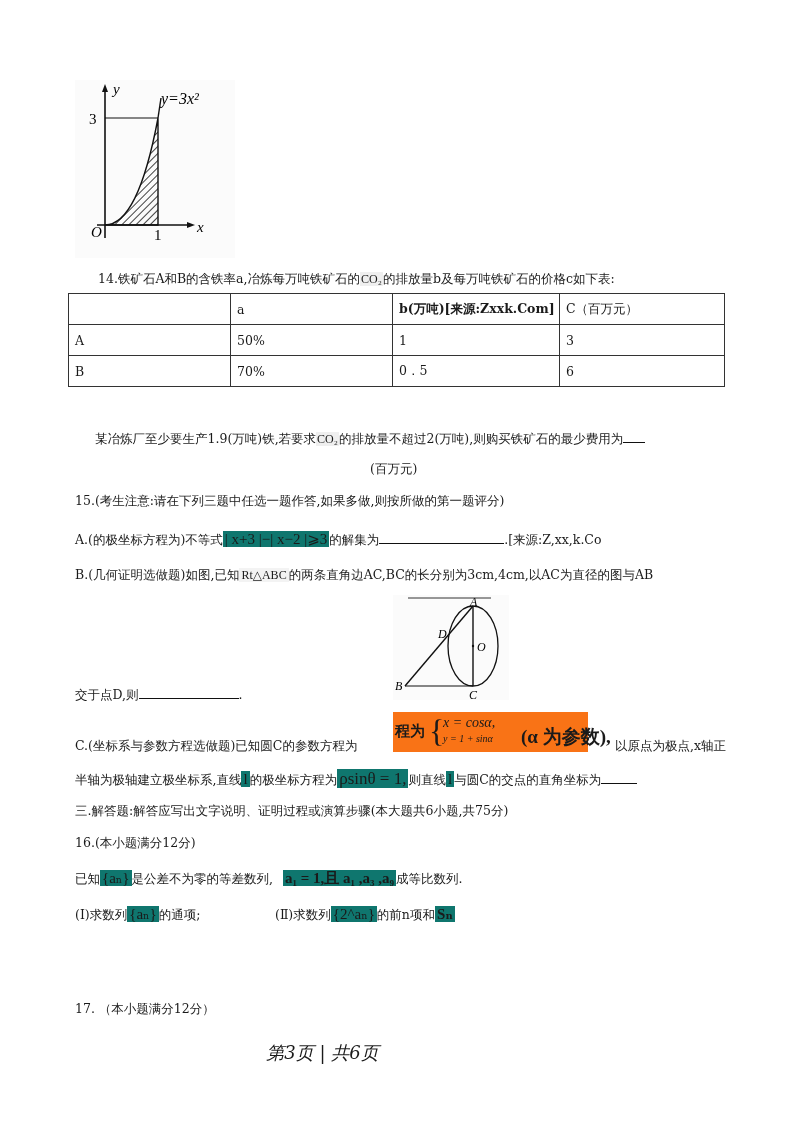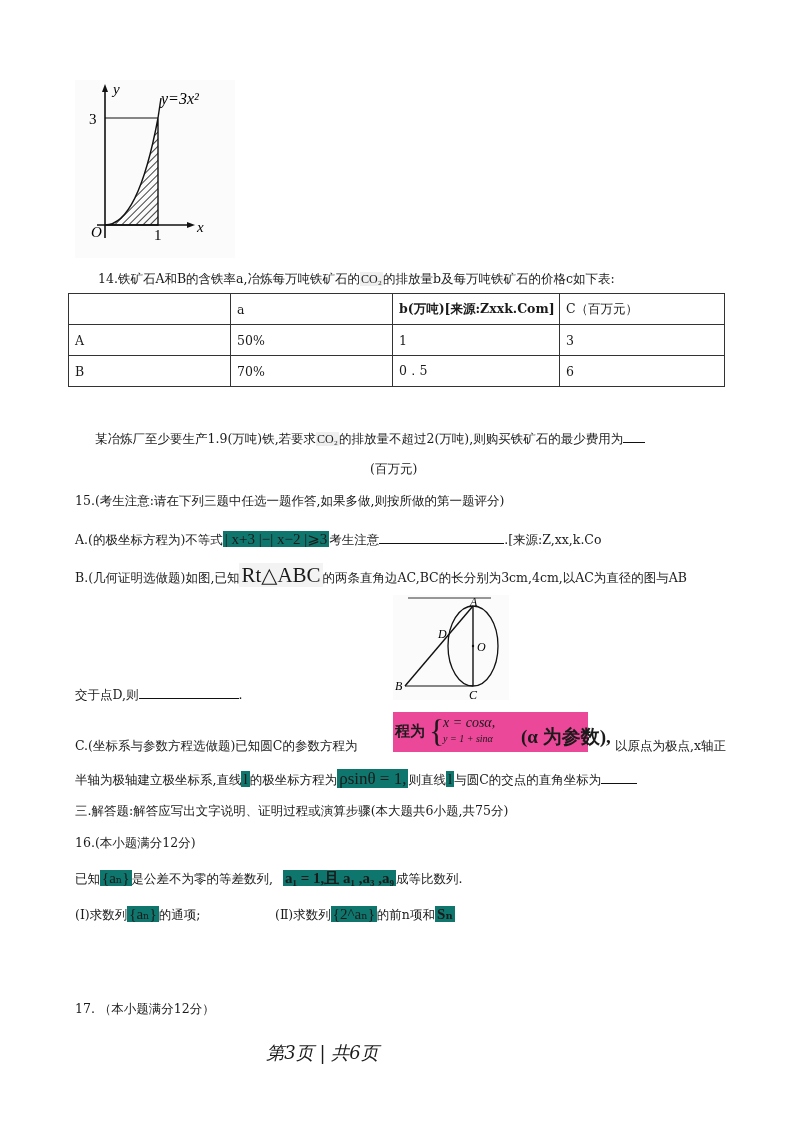--- a/index.html
+++ b/index.html
@@ -82,25 +82,25 @@
   </table>
 
 <div class="line" style="top:430px; left:95px;">
   <span>某冶炼厂至少要生产1.9(万吨)铁,若要求</span><span class="co2">CO₂</span><span>的排放量不超过2(万吨),则购买铁矿石的最少费用为</span><span class="blank" style="width:22px"></span>
 </div>
 <div class="abs" style="top:461px; left:370px;">(百万元)</div>
 
 <div class="line" style="top:493px;">15.(考生注意:请在下列三题中任选一题作答,如果多做,则按所做的第一题评分)</div>
 
 <div class="line" style="top:531px;">
-  <span>A.(的极坐标方程为)不等式</span><span class="math">| x+3 |−| x−2 |⩾3</span><span>考生注意</span><span class="blank" style="width:125px"></span><span>.[来源:Z,xx,k.Co</span>
+  <span>A.(的极坐标方程为)不等式</span><span class="math">| x+3 |−| x−2 |⩾3</span><span>的解集为</span><span class="blank" style="width:125px"></span><span>.[来源:Z,xx,k.Co</span>
 </div>
 
 <div class="line" style="top:567px;">
-  <span>B.(几何证明选做题)如图,已知</span><span class="mathup" style="font-size:21px">Rt△ABC</span><span>的两条直角边AC,BC的长分别为3cm,4cm,以AC为直径的图与AB</span>
+  <span>B.(几何证明选做题)如图,已知</span><span class="mathup" style="font-size:12px">Rt△ABC</span><span>的两条直角边AC,BC的长分别为3cm,4cm,以AC为直径的图与AB</span>
 </div>
 
 <div class="fig" style="left:393px; top:595px; width:116px; height:105px;">
   <svg width="116" height="105">
     <line x1="15" y1="3" x2="98" y2="3" stroke="#333" stroke-width="1"></line>
     <ellipse cx="80" cy="51" rx="25" ry="40" fill="none" stroke="#111" stroke-width="1.3"></ellipse>
     <line x1="80" y1="11" x2="80" y2="91" stroke="#111" stroke-width="1.4"></line>
     <line x1="12" y1="91" x2="80" y2="11" stroke="#111" stroke-width="1.4"></line>
     <line x1="12" y1="91" x2="80" y2="91" stroke="#111" stroke-width="1.2"></line>
     <circle cx="80" cy="51" r="1.2" fill="#111"></circle>
@@ -110,21 +110,21 @@
     <text x="2" y="95" font-size="12" font-style="italic" font-family="Liberation Serif, serif">B</text>
     <text x="76" y="104" font-size="12" font-style="italic" font-family="Liberation Serif, serif">C</text>
   </svg>
 </div>
 
 <div class="line" style="top:686px;">
   <span>交于点D,则</span><span class="blank" style="width:100px"></span><span>.</span>
 </div>
 
 <div class="line" style="top:738px;">C.(坐标系与参数方程选做题)已知圆C的参数方程为</div>
-<div class="abs" style="left:393px; top:712px; width:195px; height:40px; background:#ec4899; font-family:'Liberation Serif',serif;text-align:center;">
+<div class="abs" style="left:393px; top:712px; width:195px; height:40px; background:#f97316; font-family:'Liberation Serif',serif;text-align:center;">
   <span class="abs" style="left:2px; top:10px; font-size:15px; font-weight:bold;">程为</span>
   <span class="abs" style="left:36px; top:2px; font-size:32px; line-height:34px;">{</span>
   <span class="abs" style="left:50px; top:3px; font-size:14px; font-style:italic;">x = cosα,</span>
   <span class="abs" style="left:50px; top:21px; font-size:10px; font-style:italic;">y = 1 + sinα</span>
   <span class="abs" style="left:128px; top:12px; font-size:19px; font-weight:bold;">(α 为参数),</span>
 </div>
 <div class="abs" style="left:590px; top:738px;margin-left:25px;">以原点为极点,x轴正</div>
 
 <div class="line" style="top:771px;">
   <span>半轴为极轴建立极坐标系,直线</span><span class="math">l</span><span>的极坐标方程为</span><span class="math" style="font-size:17px">ρsinθ = 1,</span><span>则直线</span><span class="math">l</span><span>与圆C的交点的直角坐标为</span><span class="blank" style="width:36px"></span>

